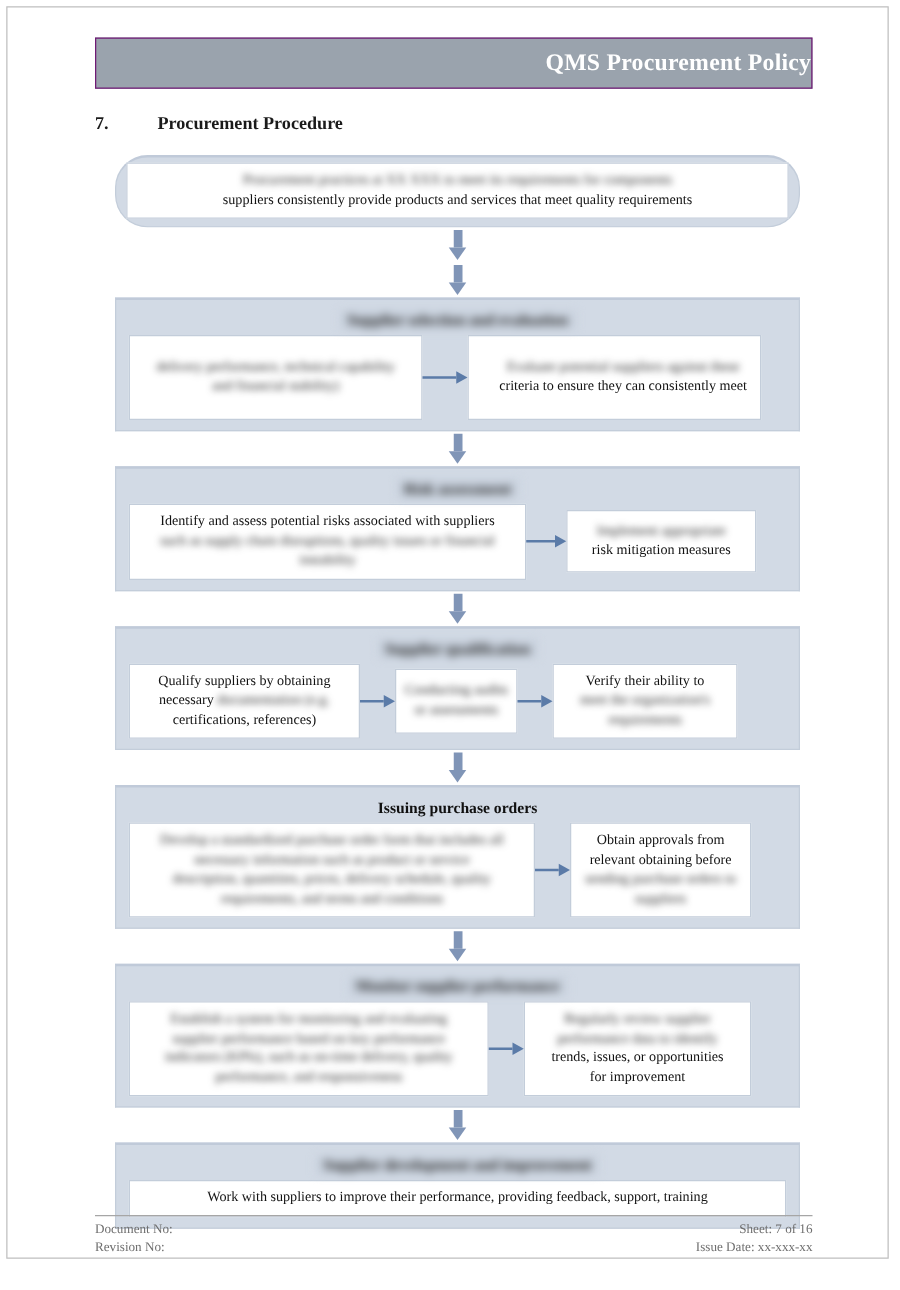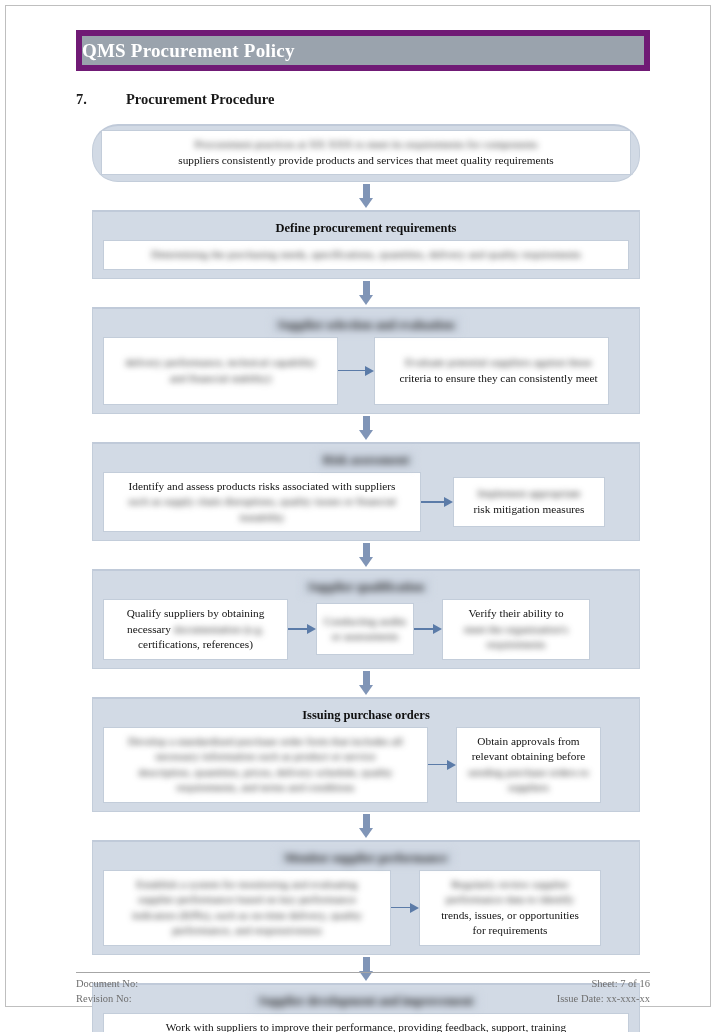--- a/index.html
+++ b/index.html
@@ -25,25 +25,25 @@
     box-sizing: border-box;
   }
   
   .doc-header {
     position: absolute;
     left: 70px;
     top: 24px;
     width: 574px;
     height: 41px;
     background: #9aa3ad;
-    border: 6px solid #701a75;
+    border: 1px solid #701a75;
     box-sizing: border-box;
     display: flex;
     align-items: center;
-    justify-content: flex-start;
+    justify-content: flex-end;
   }
   .doc-header-title {
     color: #ffffff;
     font-size: 19px;
     font-weight: bold;
     letter-spacing: 0.2px;
   }
   
   .section-heading {
     position: absolute;
@@ -188,28 +188,20 @@
             <div>suppliers consistently provide products and services that meet quality requirements</div>
           </div>
         </div>
       </div>
       <div class="connector">
         <div class="arrow-v">
           <div class="shaft"></div>
           <div class="head"></div>
         </div>
       </div>
-      <div class="stage">
-        <div class="stage-title">Define procurement requirements</div>
-        <div class="row">
-          <div class="cell" style="flex: 1 1 auto; min-height: 26px;">
-            <div class="blur">Determining the purchasing needs, specifications, quantities, delivery and quality requirements</div>
-          </div>
-        </div>
-      </div>
       <div class="connector">
         <div class="arrow-v">
           <div class="shaft"></div>
           <div class="head"></div>
         </div>
       </div>
       <div class="stage"><div class="stage-title blur blur-strong" style="background: linear-gradient(rgb(201, 210, 222), rgb(201, 210, 222)); display: inline-block; padding: 0px 6px; position: relative; left: 50%; transform: translateX(-50%);">Supplier selection and evaluation</div><div class="row">
           <div class="cell" style="flex: 0 0 235px; min-height: 68px;">
             <div class="blur">delivery performance, technical capability</div>
             <div class="blur">and financial stability)</div>
@@ -224,21 +216,21 @@
           </div>
         </div></div>
       <div class="connector">
         <div class="arrow-v">
           <div class="shaft"></div>
           <div class="head"></div>
         </div>
       </div>
       <div class="stage"><div class="stage-title blur blur-strong" style="background: linear-gradient(rgb(201, 210, 222), rgb(201, 210, 222)); display: inline-block; padding: 0px 6px; position: relative; left: 50%; transform: translateX(-50%);">Risk assessment</div><div class="row">
           <div class="cell" style="flex: 0 0 318px; min-height: 50px;">
-            <div>Identify and assess products risks associated with suppliers</div>
+            <div>Identify and assess potential risks associated with suppliers</div>
             <div class="blur">such as supply chain disruptions, quality issues or financial</div>
             <div class="blur">instability</div>
           </div>
           <div class="arrow-h" style="width: 32px;">
             <div class="shaft"></div>
             <div class="head"></div>
           </div>
           <div class="cell" style="flex: 0 0 152px; min-height: 50px;">
             <div class="blur">Implement appropriate</div>
             <div>risk mitigation measures</div>
@@ -315,21 +307,21 @@
             <div class="blur">performance, and responsiveness</div>
           </div>
           <div class="arrow-h" style="width: 28px;">
             <div class="shaft"></div>
             <div class="head"></div>
           </div>
           <div class="cell" style="flex: 0 0 182px; min-height: 72px; align-items: center;">
             <div class="blur">Regularly review supplier</div>
             <div class="blur">performance data to identify</div>
             <div>trends, issues, or opportunities</div>
-            <div>for requirements</div>
+            <div>for improvement</div>
           </div>
         </div></div>
       <div class="connector">
         <div class="arrow-v">
           <div class="shaft"></div>
           <div class="head"></div>
         </div>
       </div>
       <div class="stage"><div class="stage-title blur blur-strong" style="background: linear-gradient(rgb(201, 210, 222), rgb(201, 210, 222)); display: inline-block; padding: 0px 6px; position: relative; left: 50%; transform: translateX(-50%);">Supplier development and improvement</div><div class="row">
           <div class="cell" style="flex: 1 1 auto; min-height: 28px;">

